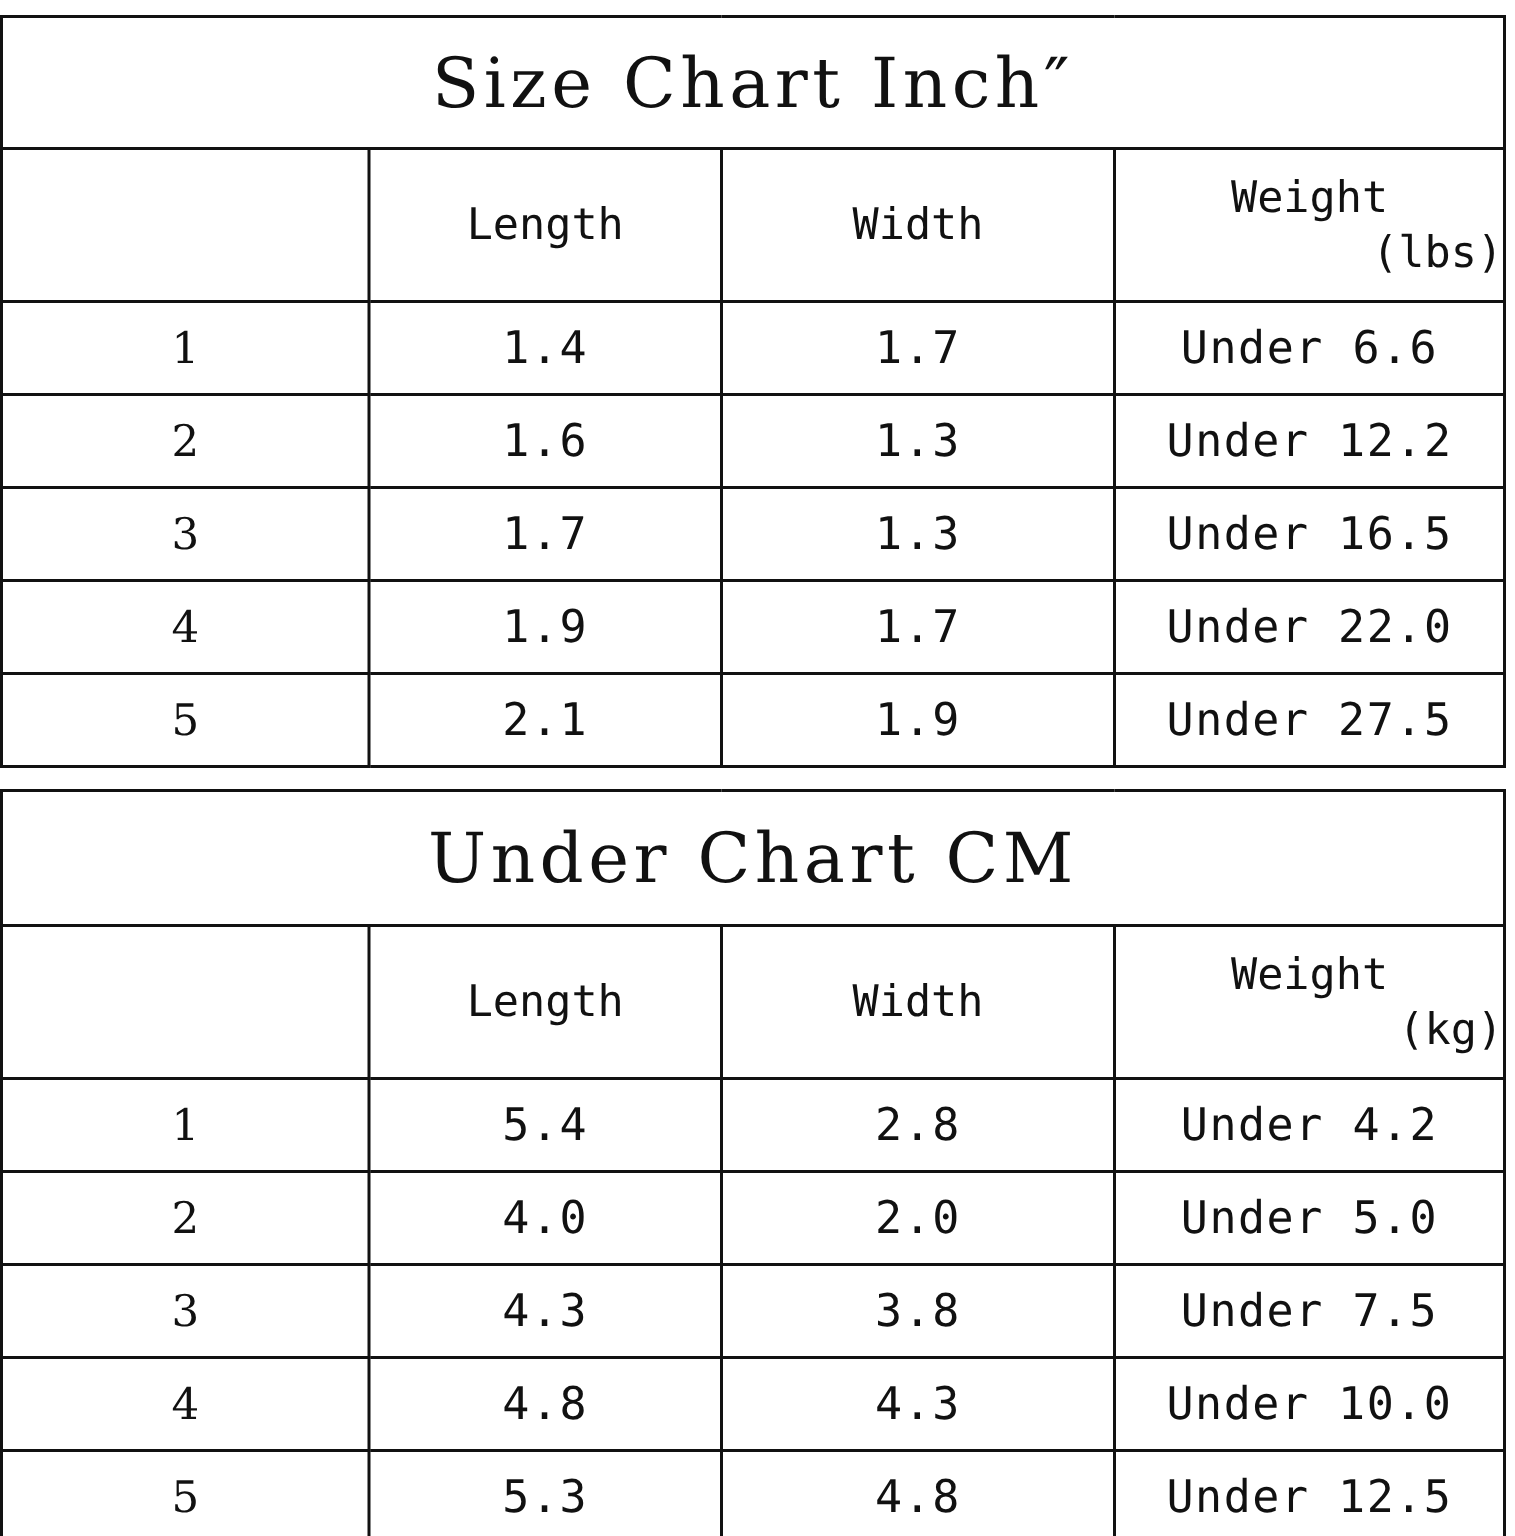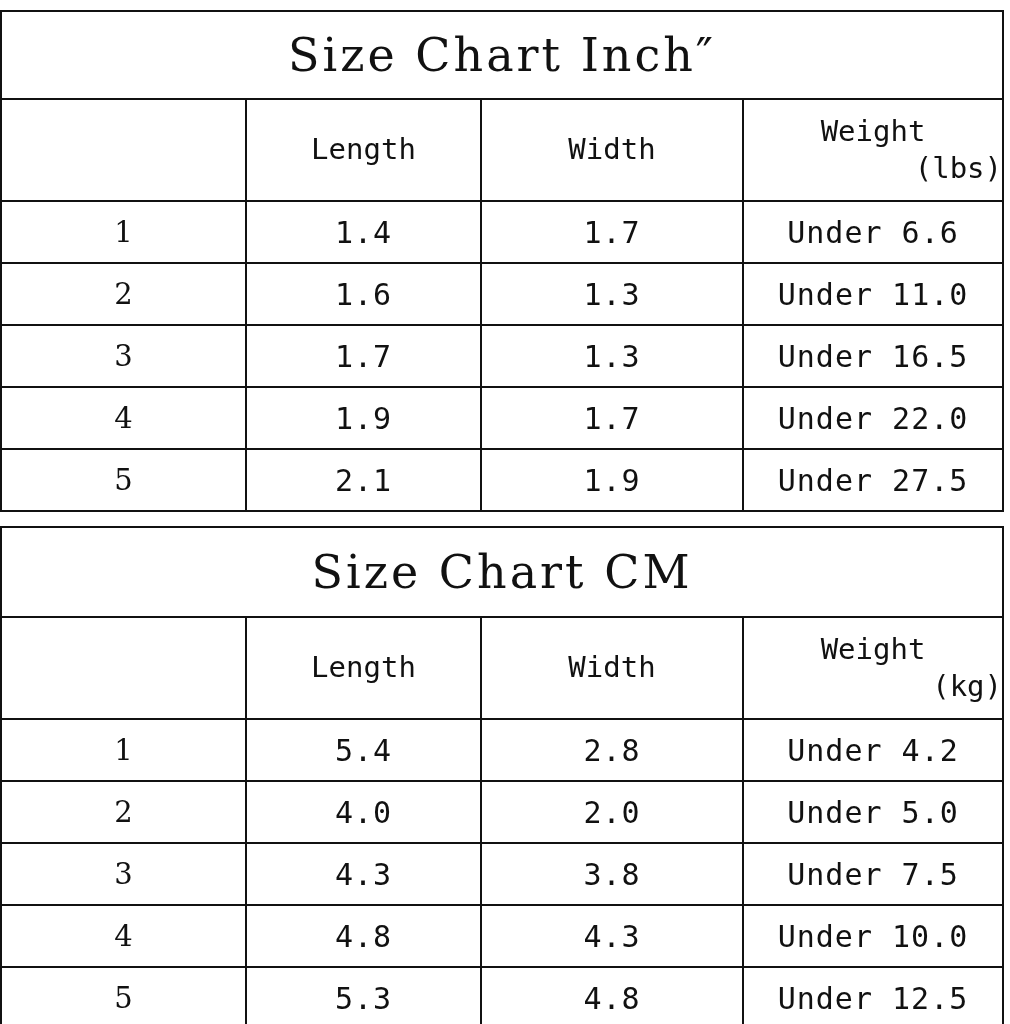--- a/index.html
+++ b/index.html
@@ -135,21 +135,21 @@
         <tr>
           <td class="idx-cell">1</td>
           <td class="val-cell">1.4</td>
           <td class="val-cell">1.7</td>
           <td class="val-cell">Under 6.6</td>
         </tr>
         <tr>
           <td class="idx-cell">2</td>
           <td class="val-cell">1.6</td>
           <td class="val-cell">1.3</td>
-          <td class="val-cell">Under 11.0</td>
+          <td class="val-cell">Under 12.2</td>
         </tr>
         <tr>
           <td class="idx-cell">3</td>
           <td class="val-cell">1.7</td>
           <td class="val-cell">1.3</td>
           <td class="val-cell">Under 16.5</td>
         </tr>
         <tr>
           <td class="idx-cell">4</td>
           <td class="val-cell">1.9</td>
@@ -171,21 +171,21 @@
   <div class="chart-block">
     <table class="chart-table">
       <colgroup>
         <col class="col-idx">
           <col class="col-len">
           <col class="col-wid">
           <col class="col-wgt">
       </colgroup>
       <tbody>
         <tr>
-          <td class="title-cell title-cell-2" colspan="4">Size Chart CM</td>
+          <td class="title-cell title-cell-2" colspan="4">Under Chart CM</td>
         </tr>
         <tr>
           <td class="hdr-cell"></td>
           <td class="hdr-cell">Length</td>
           <td class="hdr-cell">Width</td>
           <td class="hdr-cell">
             <span>Weight</span>
             <span class="sub">(kg)</span>
           </td>
         </tr>

